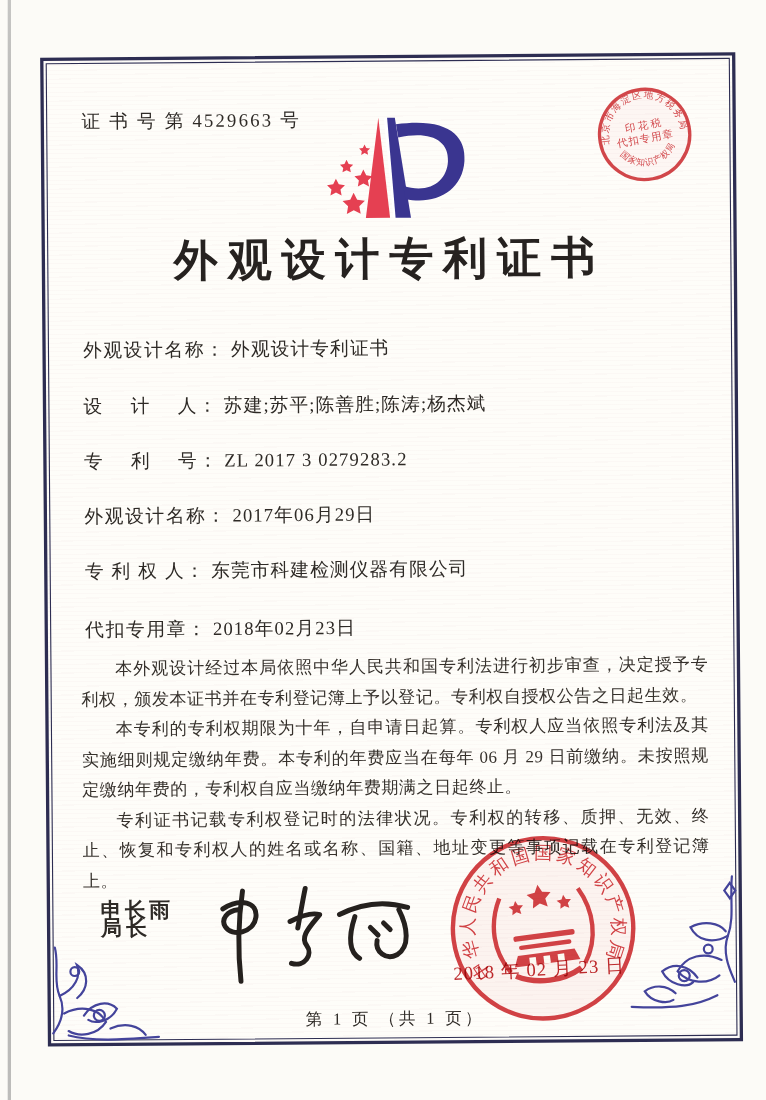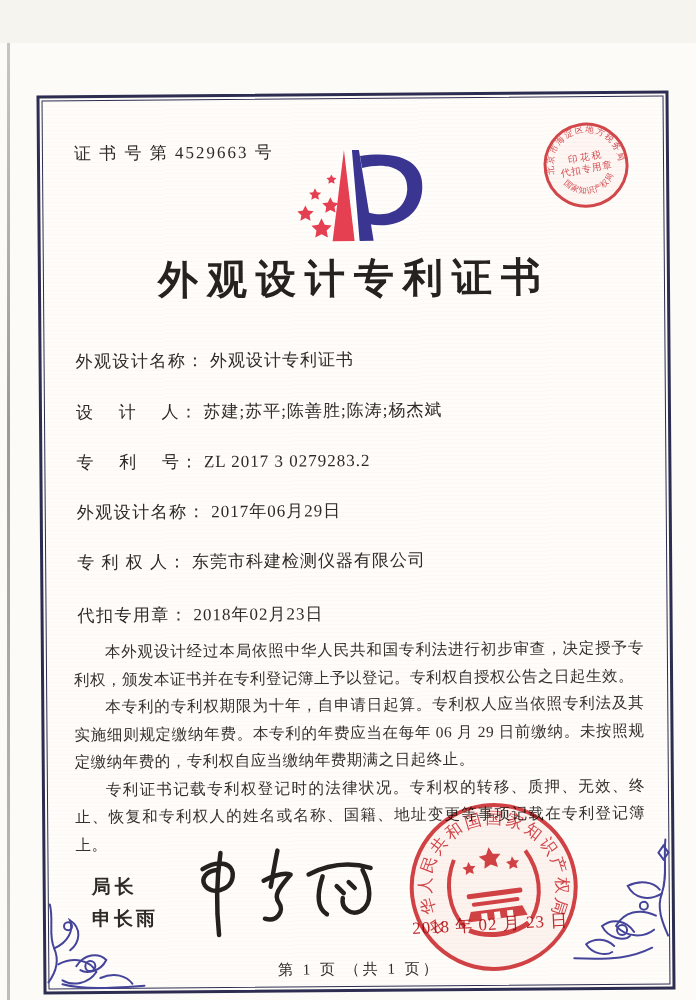--- a/index.html
+++ b/index.html
@@ -1,21 +1,21 @@
 <!DOCTYPE html>
 <html><head>
 <meta charset="utf-8">
 <style>
   html,body{margin:0;padding:0;}
   body{
     width:696px;height:1000px;position:relative;overflow:hidden;
     background:#f6f4ef;
     font-family:"Liberation Serif","DejaVu Serif",serif;
   }
-  .page{position:absolute;inset:0;background:#fcfbf7;margin-top:43px;}
+  .page{position:absolute;inset:0;background:#fcfbf7;}
   .scan-edge{position:absolute;left:7px;top:0;bottom:0;width:3px;
     background:linear-gradient(180deg,#9a9a9a, #4b4b4b 40%, #8a8a8a);opacity:.55;}
   .frame{
     position:absolute;left:40px;top:50px;width:626px;height:893px;
     border:3px solid #2d2d52;
     transform:rotate(-0.45deg);
     background:
       repeating-linear-gradient(0deg, rgba(205,160,170,0.05) 0 1px, transparent 1px 4px),
       #fefdf9;
   }
@@ -25,21 +25,21 @@
   .title{position:absolute;left:0;top:155px;width:100%;text-align:center;
     font-size:40px;font-weight:600;letter-spacing:9px;color:#262220;white-space:nowrap;}
   .field{position:absolute;left:34px;font-size:17px;color:#2e2a26;white-space:nowrap;letter-spacing:1px;}
   .field .lab{letter-spacing:1.5px;}
   .field .val{margin-left:5px;}
   .f0{top:252px}.f1{top:303px}.f2{top:353px}.f3{top:403px}.f4{top:453px}.f5{top:506px}
   .body-text{position:absolute;left:30px;top:540px;width:570px;}
   .body-text p{margin:0;text-indent:2em;font-size:15.5px;line-height:27.5px;
     text-align:justify;color:#36312c;letter-spacing:.5px;}
   .sig-role{position:absolute;left:46px;top:776px;font-size:19px;font-weight:600;letter-spacing:4px;color:#2e2a26;font-family:Liberation Serif, serif;}
-  .sig-name{position:absolute;left:46px;top:808px;font-size:19px;font-weight:600;letter-spacing:3px;color:#2e2a26;}
+  .sig-name{position:absolute;left:46px;top:760px;font-size:19px;font-weight:600;letter-spacing:3px;color:#2e2a26;}
   .sig-svg{position:absolute;left:135px;top:742px;width:218px;height:112px;}
   .seal-main{position:absolute;left:360px;top:704px;width:176px;height:176px;
     transform:rotate(-7deg);mix-blend-mode:multiply;opacity:.93;z-index:5;}
   .seal-date{position:absolute;left:366px;top:818px;z-index:6;color:#c02b2e;
     font-size:17px;letter-spacing:1px;white-space:nowrap;transform:rotate(-2.5deg);
     mix-blend-mode:multiply;}
   .seal-tax{position:absolute;left:501px;top:26px;width:90px;height:90px;
     transform:rotate(-10deg);mix-blend-mode:multiply;opacity:.9;}
   .footer{position:absolute;left:0;top:864px;width:100%;text-align:center;
     font-size:15px;letter-spacing:3px;color:#2e2a26;}

